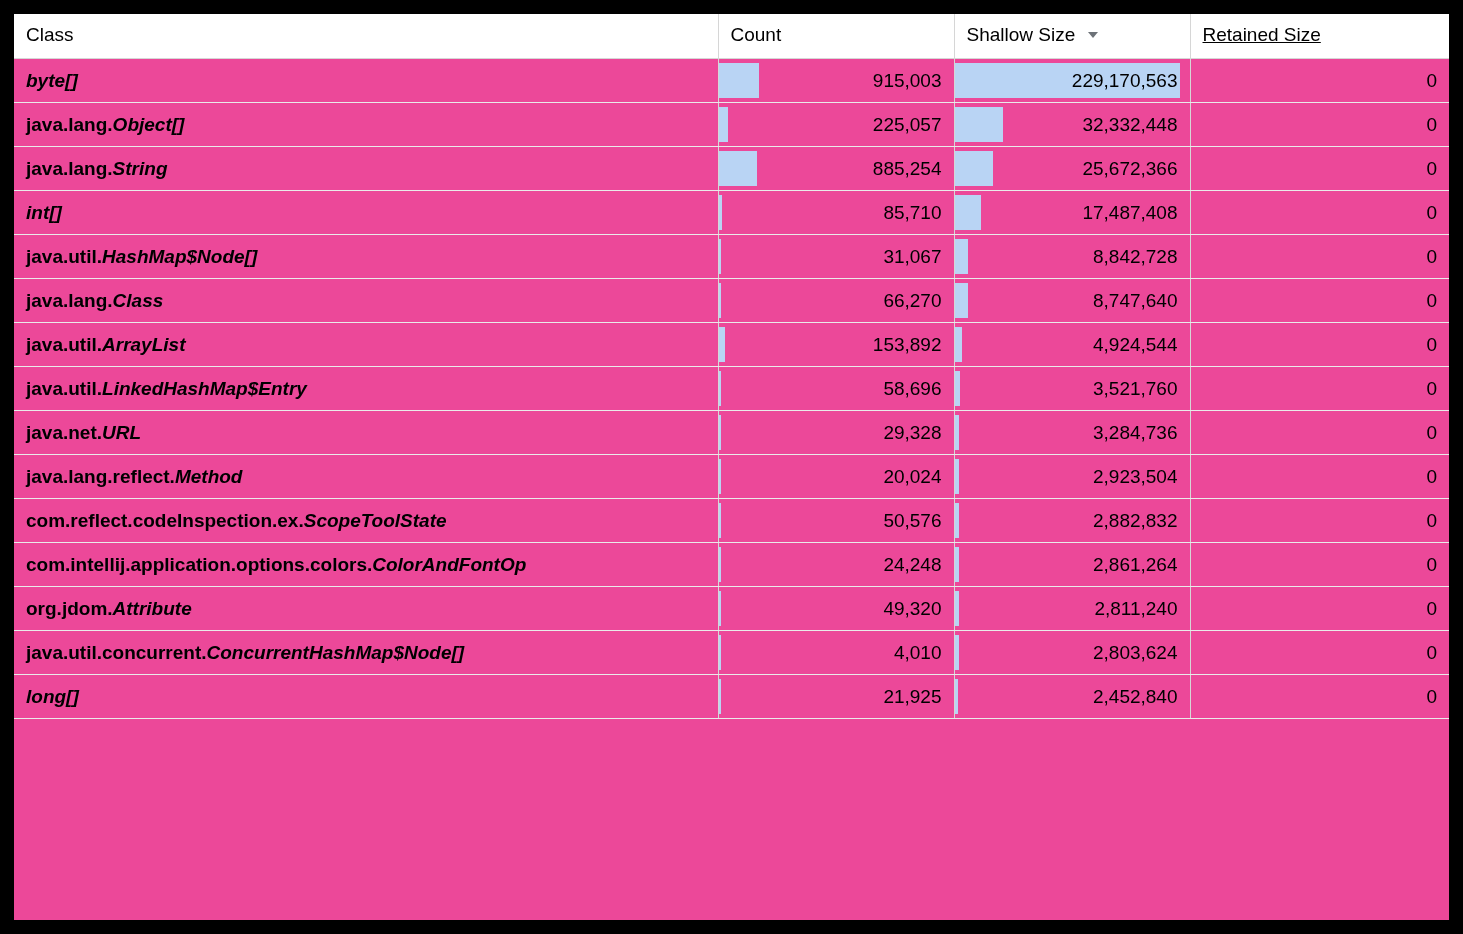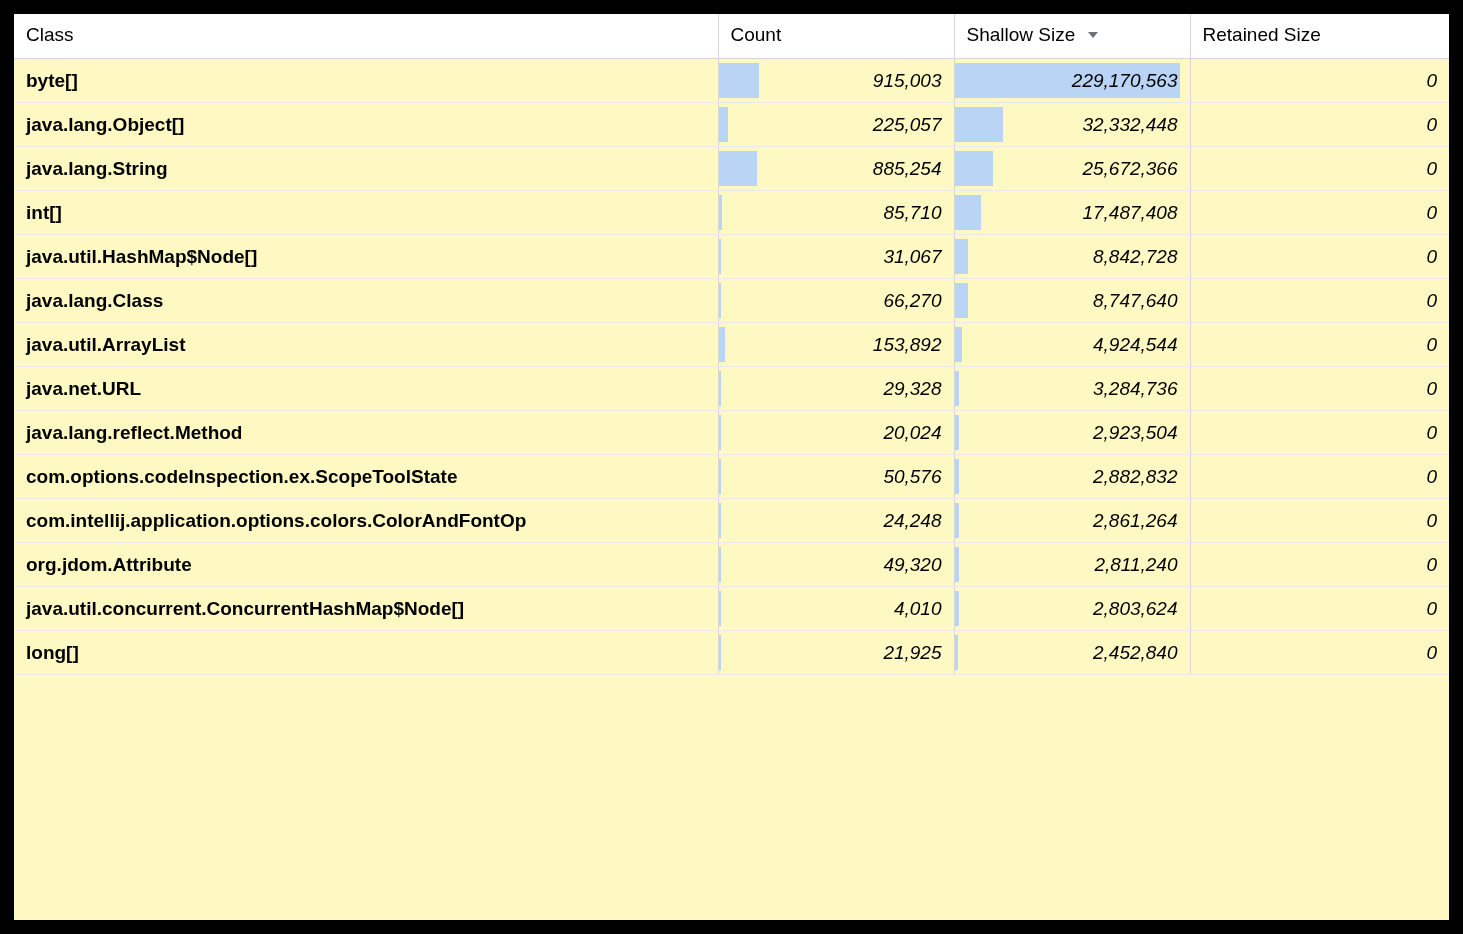--- a/index.html
+++ b/index.html
@@ -10,39 +10,39 @@
     background: #000;
   }
   .frame {
     width: 1463px;
     height: 934px;
     padding: 14px;
     background: #000;
   }
   .panel {
     width: 100%; height: 100%;
-    background: #fef9c3;
+    background: #ec4899;
     overflow: hidden;
   }
   table {
     border-collapse: collapse;
     width: 100%;
     table-layout: fixed;
   }
   thead th {
     text-align: left;
     font-weight: 400;
     padding: 10px 12px 12px 12px;
     border-bottom: 1px solid #d6d6d6;
     border-right: 1px solid #d6d6d6;
     background: #fff;
     color: #000;
     white-space: nowrap;
   }
-  thead th:last-child { border-right: none; }
+  thead th:last-child { border-right: none; text-decoration: underline; }
   thead th.sort svg {
     width: 16px; height: 16px;
     vertical-align: -2px;
     margin-left: 4px;
   }
   tbody td {
     padding: 0;
     border-right: 1px solid #d6d6d6;
     border-bottom: 1px solid #eaeaea;
     height: 44px;
@@ -51,37 +51,36 @@
     overflow: hidden;
   }
   tbody td:last-child { border-right: none; }
   td.class-cell {
     padding: 0 12px;
     white-space: nowrap;
     overflow: hidden;
     color: #000;
   }
   .pkg { font-weight: 700; }
-  .cls { font-weight: 700; }
+  .cls { font-weight: 700; font-style: italic; }
   td.num {
     text-align: right;
     padding: 0 12px 0 0;
     white-space: nowrap;
     font-variant-numeric: tabular-nums;
   }
   .barbg {
     position: absolute;
     left: 0; top: 4px; bottom: 4px;
     background: #b9d4f4;
     z-index: 0;
   }
   .numtxt {
     position: relative;
     z-index: 1;
-    font-style: italic;
   }
   col.c-class { width: 704px; }
   col.c-count { width: 236px; }
   col.c-shallow { width: 236px; }
   col.c-retained { }
 </style>
 </head>
 <body>
 
 <div class="frame">
@@ -145,33 +144,39 @@
             <td class="num"><div class="barbg" style="width: 13.0406px;"></div><span class="numtxt">8,747,640</span></td>
             <td class="num"><span class="numtxt">0</span></td>
           </tr>
           <tr>
             <td class="class-cell"><span class="pkg">java.util.</span><span class="cls">ArrayList</span></td>
             <td class="num"><div class="barbg" style="width: 6.7275px;"></div><span class="numtxt">153,892</span></td>
             <td class="num"><div class="barbg" style="width: 7.3413px;"></div><span class="numtxt">4,924,544</span></td>
             <td class="num"><span class="numtxt">0</span></td>
           </tr>
           <tr>
+            <td class="class-cell"><span class="pkg">java.util.</span><span class="cls">LinkedHashMap$Entry</span></td>
+            <td class="num"><div class="barbg" style="width: 2.56594px;"></div><span class="numtxt">58,696</span></td>
+            <td class="num"><div class="barbg" style="width: 5.25009px;"></div><span class="numtxt">3,521,760</span></td>
+            <td class="num"><span class="numtxt">0</span></td>
+          </tr>
+          <tr>
             <td class="class-cell"><span class="pkg">java.net.</span><span class="cls">URL</span></td>
             <td class="num"><div class="barbg" style="width: 2px;"></div><span class="numtxt">29,328</span></td>
             <td class="num"><div class="barbg" style="width: 4.89675px;"></div><span class="numtxt">3,284,736</span></td>
             <td class="num"><span class="numtxt">0</span></td>
           </tr>
           <tr>
             <td class="class-cell"><span class="pkg">java.lang.reflect.</span><span class="cls">Method</span></td>
             <td class="num"><div class="barbg" style="width: 2px;"></div><span class="numtxt">20,024</span></td>
             <td class="num"><div class="barbg" style="width: 4.35824px;"></div><span class="numtxt">2,923,504</span></td>
             <td class="num"><span class="numtxt">0</span></td>
           </tr>
           <tr>
-            <td class="class-cell"><span class="pkg">com.options.codeInspection.ex.</span><span class="cls">ScopeToolState</span></td>
+            <td class="class-cell"><span class="pkg">com.reflect.codeInspection.ex.</span><span class="cls">ScopeToolState</span></td>
             <td class="num"><div class="barbg" style="width: 2.21097px;"></div><span class="numtxt">50,576</span></td>
             <td class="num"><div class="barbg" style="width: 4.29761px;"></div><span class="numtxt">2,882,832</span></td>
             <td class="num"><span class="numtxt">0</span></td>
           </tr>
           <tr>
             <td class="class-cell"><span class="pkg">com.intellij.application.options.colors.</span><span class="cls">ColorAndFontOp</span></td>
             <td class="num"><div class="barbg" style="width: 2px;"></div><span class="numtxt">24,248</span></td>
             <td class="num"><div class="barbg" style="width: 4.26545px;"></div><span class="numtxt">2,861,264</span></td>
             <td class="num"><span class="numtxt">0</span></td>
           </tr>

